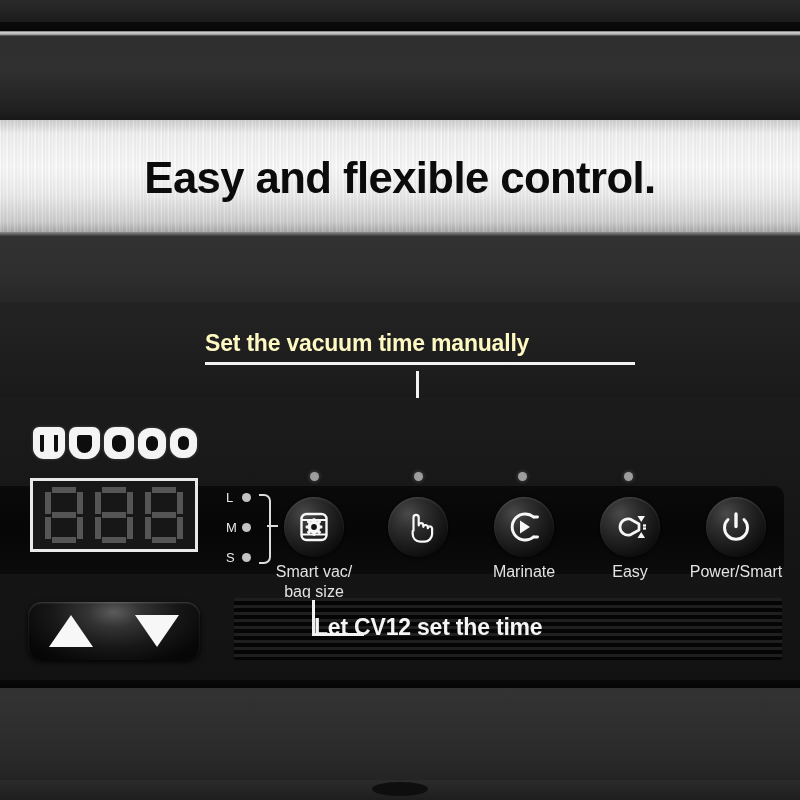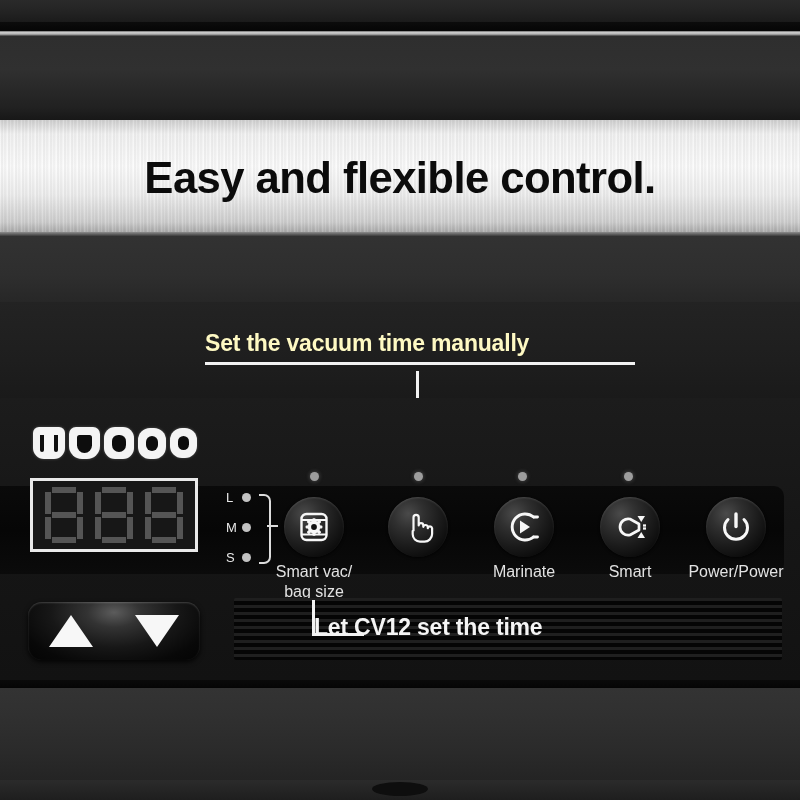--- a/index.html
+++ b/index.html
@@ -443,31 +443,31 @@
     <span>
       <svg width="36" height="34" viewBox="0 0 36 34">
         <path d="M18 9 A8.2 8.2 0 1 0 18 25 L27 20 L27 14 Z" fill="none" stroke="#f7f7f7" stroke-width="2.7" stroke-linejoin="round"></path>
         <polygon points="25.5,6 33,6 29.25,12" fill="#f7f7f7"></polygon>
         <polygon points="25.5,28 33,28 29.25,22" fill="#f7f7f7"></polygon>
         <line x1="31" y1="15.5" x2="34" y2="15.5" stroke="#f7f7f7" stroke-width="2.3"></line>
         <line x1="31" y1="18.5" x2="34" y2="18.5" stroke="#f7f7f7" stroke-width="2.3"></line>
       </svg>
     </span>
   </div>
-  <div class="btn-label" style="left:575px; top:562px;">Smart</div>
+  <div class="btn-label" style="left:575px; top:562px;">Easy</div>
 
   <div class="btn" style="left:706px; top:497px;">
     <span>
       <svg width="34" height="34" viewBox="0 0 34 34">
         <path d="M9 9.5 A11.5 11.5 0 1 0 25 9.5" fill="none" stroke="#f7f7f7" stroke-width="3" stroke-linecap="round"></path>
         <line x1="17" y1="4" x2="17" y2="16.5" stroke="#f7f7f7" stroke-width="3.4" stroke-linecap="round"></line>
       </svg>
     </span>
   </div>
-  <div class="btn-label" style="left:681px; top:562px;">Power/Power</div>
+  <div class="btn-label" style="left:681px; top:562px;">Power/Smart</div>
 
   <div class="vent"></div>
 
   <div class="rocker">
     <div class="tri-up"></div>
     <div class="tri-down"></div>
   </div>
 
   <div class="leader-l"></div>
   <div class="callout-bottom">Let CV12 set the time</div>

